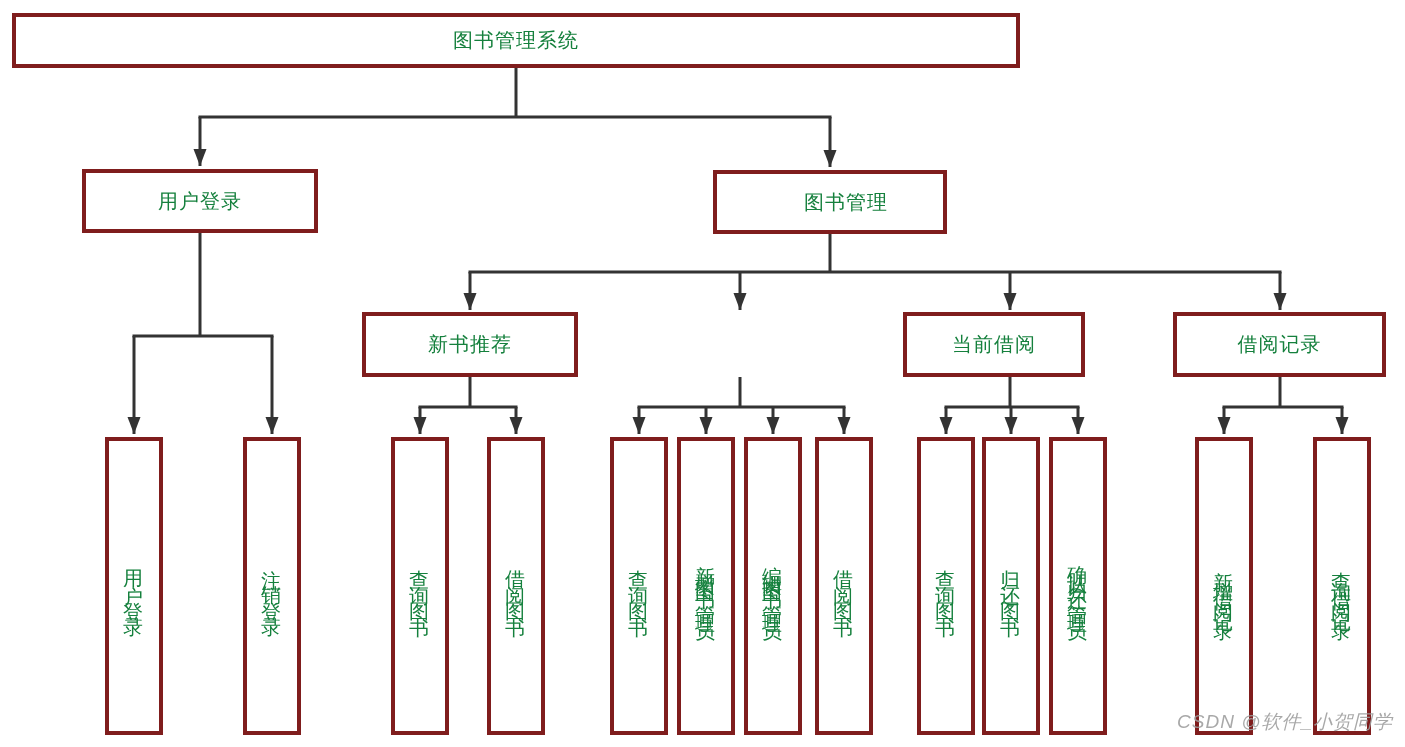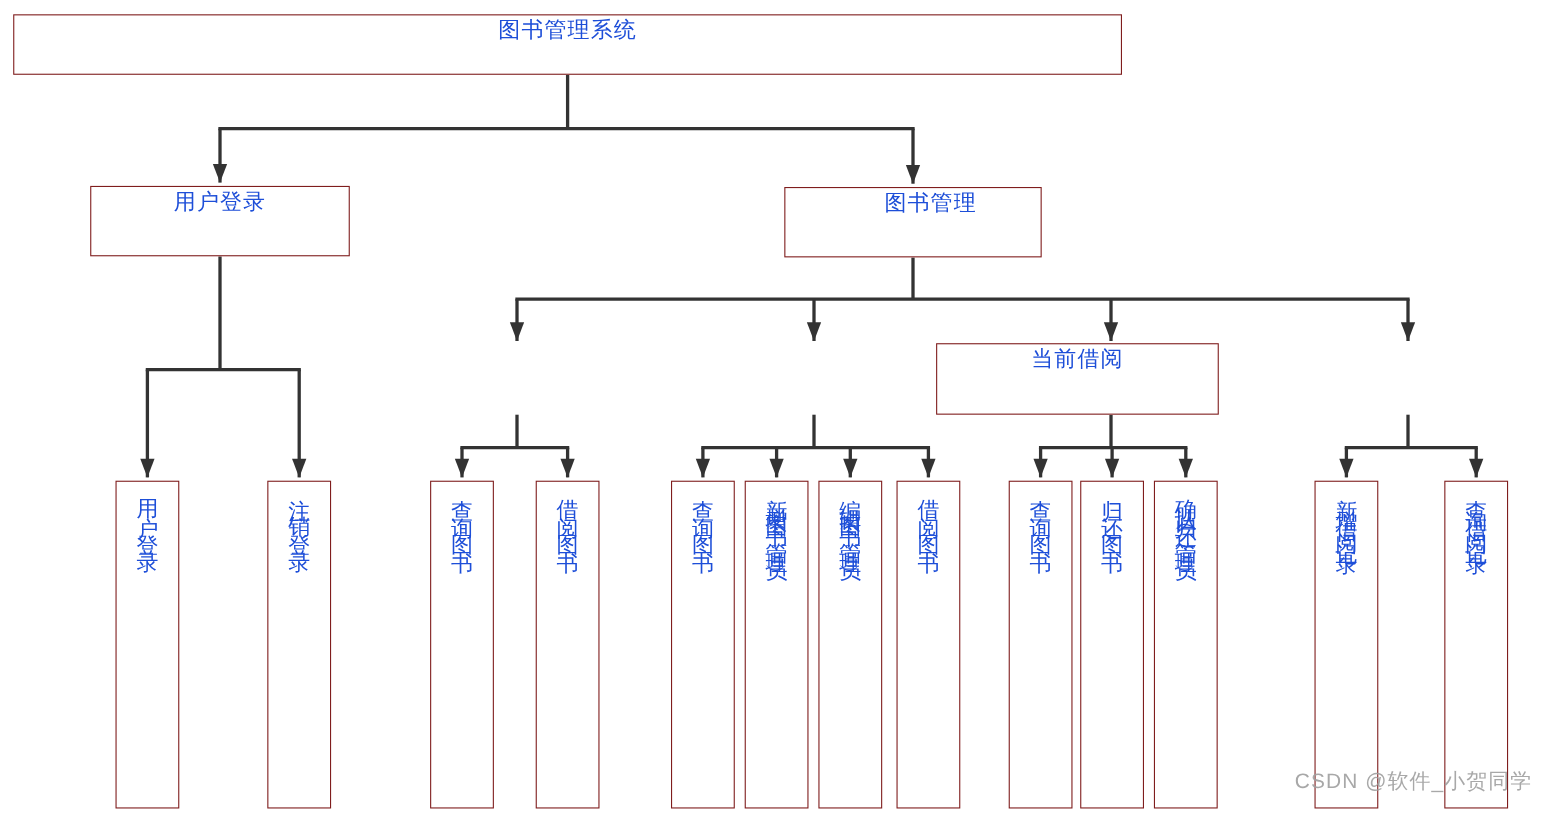--- a/index.html
+++ b/index.html
@@ -14,46 +14,48 @@
   }
   svg.connectors {
     position: absolute;
     left: 0; top: 0;
     width: 1405px; height: 747px;
     z-index: 1;
   }
   .box {
     position: absolute;
     background: #ffffff;
-    border: 1px solid #7f1d1d;
+    border: 4px solid #7f1d1d;
     box-sizing: border-box;
     display: flex;
+    align-items: center;
     justify-content: center;
     z-index: 2;
     font-size: 20px;
     letter-spacing: 1px;
-    color: #1d4ed8;
+    color: #15803d;
   }
   .vtext {
     writing-mode: vertical-rl;
     text-orientation: mixed;
     white-space: nowrap;
     font-size: 20px;
   }
   .v-short { letter-spacing: 16px; }
   .v-med   { letter-spacing: 10px; }
   .v-long  { letter-spacing: 8px;  }
   .watermark {
     position: absolute;
     right: 12px;
-    bottom: 24px;
+    bottom: 12px;
     font-size: 19px;
     color: rgba(158,158,158,0.9);
     z-index: 3;
     letter-spacing: 1px;
+    font-style: italic;
   }
 </style>
 </head>
 <body>
 
 <div class="canvas">
 
   <svg class="connectors" viewBox="0 0 1405 747">
     <defs>
       <marker id="arw" markerUnits="userSpaceOnUse" markerWidth="22" markerHeight="16" viewBox="0 0 22 16" refX="20" refY="8" orient="auto">
@@ -103,22 +105,28 @@
     <span>图书管理系统</span>
   </div>
 
   <div class="box" style="left:82px; top:169px; width:236px; height:64px;">
     <span>用户登录</span>
   </div>
   <div class="box" style="left:713px; top:170px; width:234px; height:64px;padding-left:32px;">
     <span>图书管理</span>
   </div>
 
-  <div class="box" style="left:851px; top:312px; width:257px; height:65px;font-family:Liberation Serif, serif;">
+  <div class="box" style="left:362px; top:312px; width:216px; height:65px;">
+    <span>新书推荐</span>
+  </div>
+  <div class="box" style="left:903px; top:312px; width:182px; height:65px;font-family:Liberation Serif, serif;">
     <span>当前借阅</span>
+  </div>
+  <div class="box" style="left:1173px; top:312px; width:213px; height:65px;">
+    <span>借阅记录</span>
   </div>
 
   <div class="box" style="left:105px; top:437px; width:58px; height:298px;">
     <span class="vtext v-short">用户登录</span>
   </div>
   <div class="box" style="left:243px; top:437px; width:58px; height:298px;">
     <span class="vtext v-short">注销登录</span>
   </div>
 
   <div class="box" style="left:391px; top:437px; width:58px; height:298px;">

